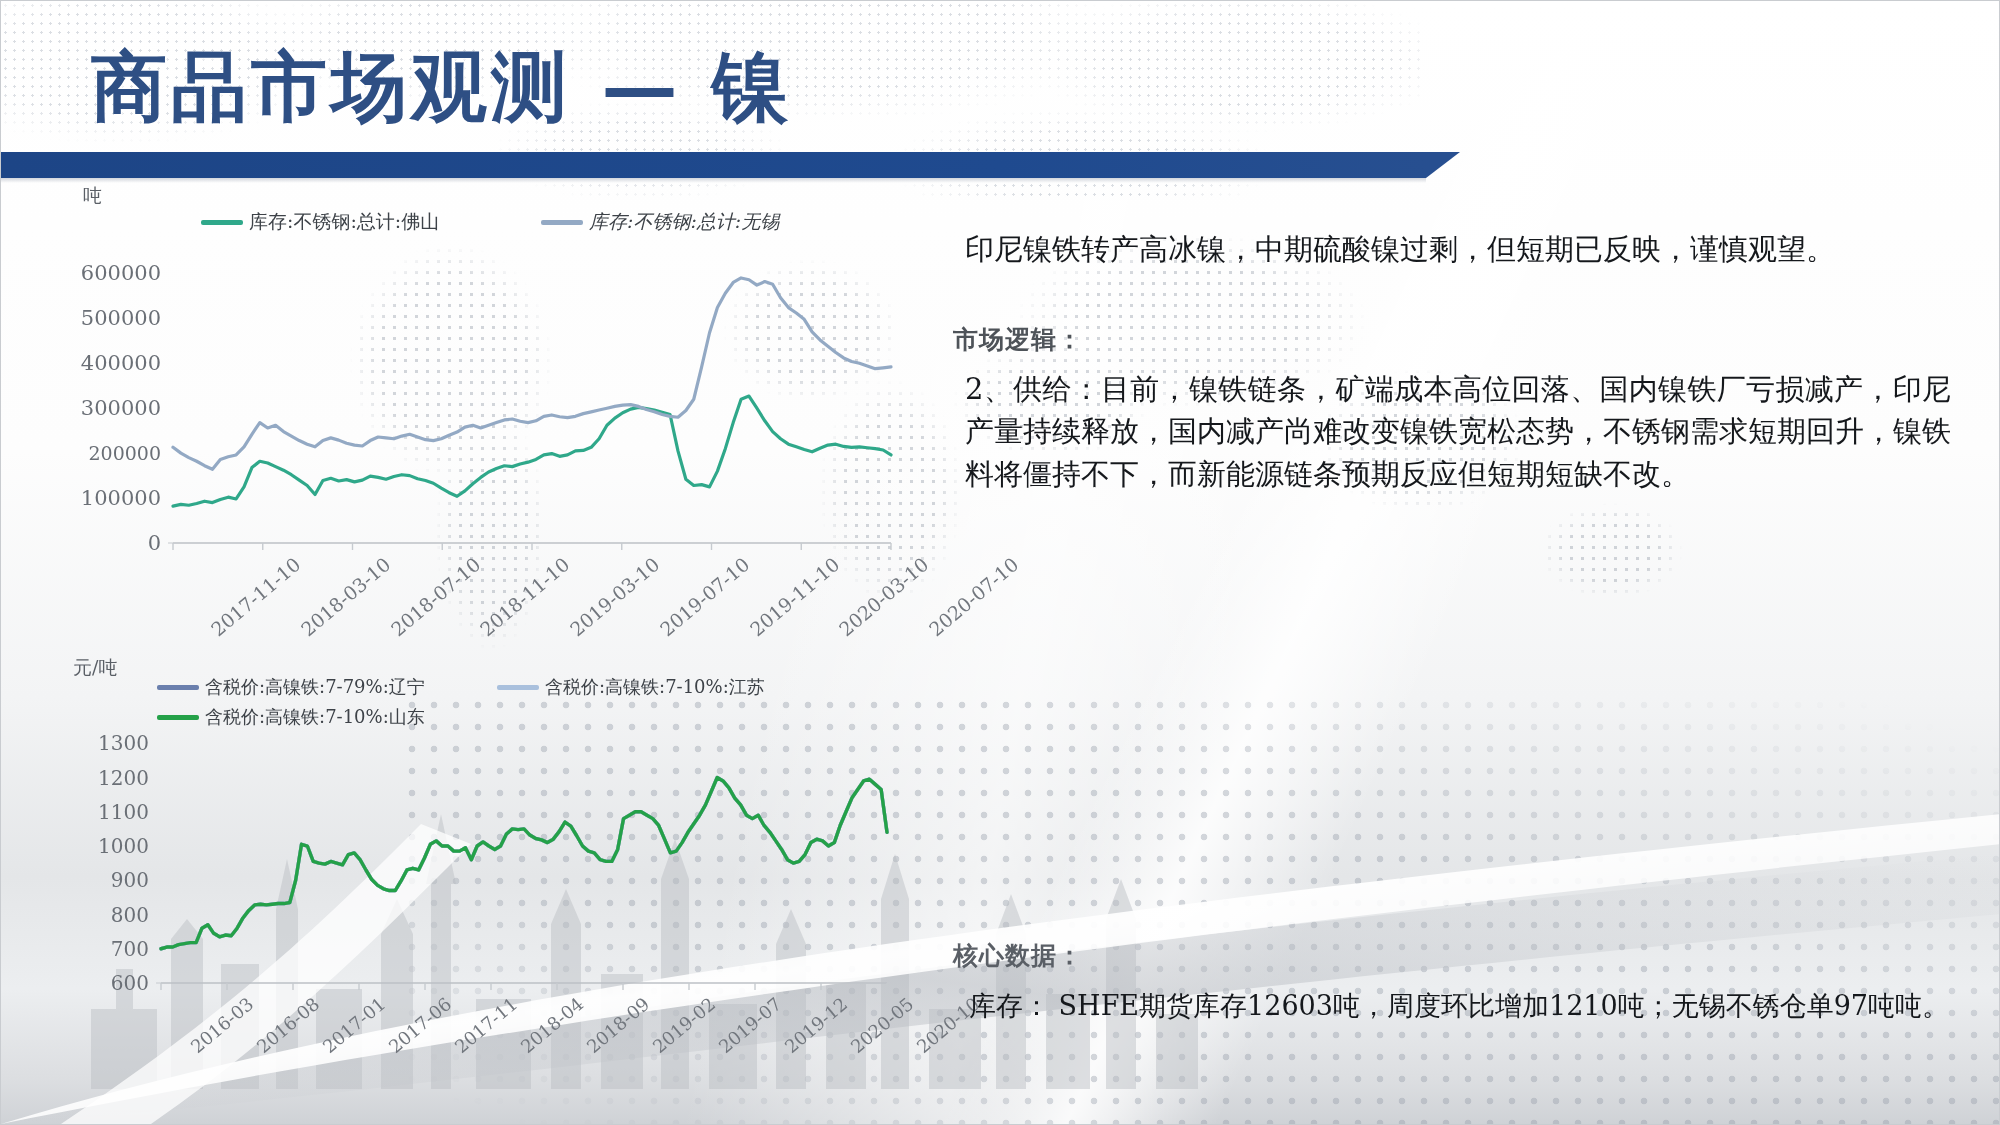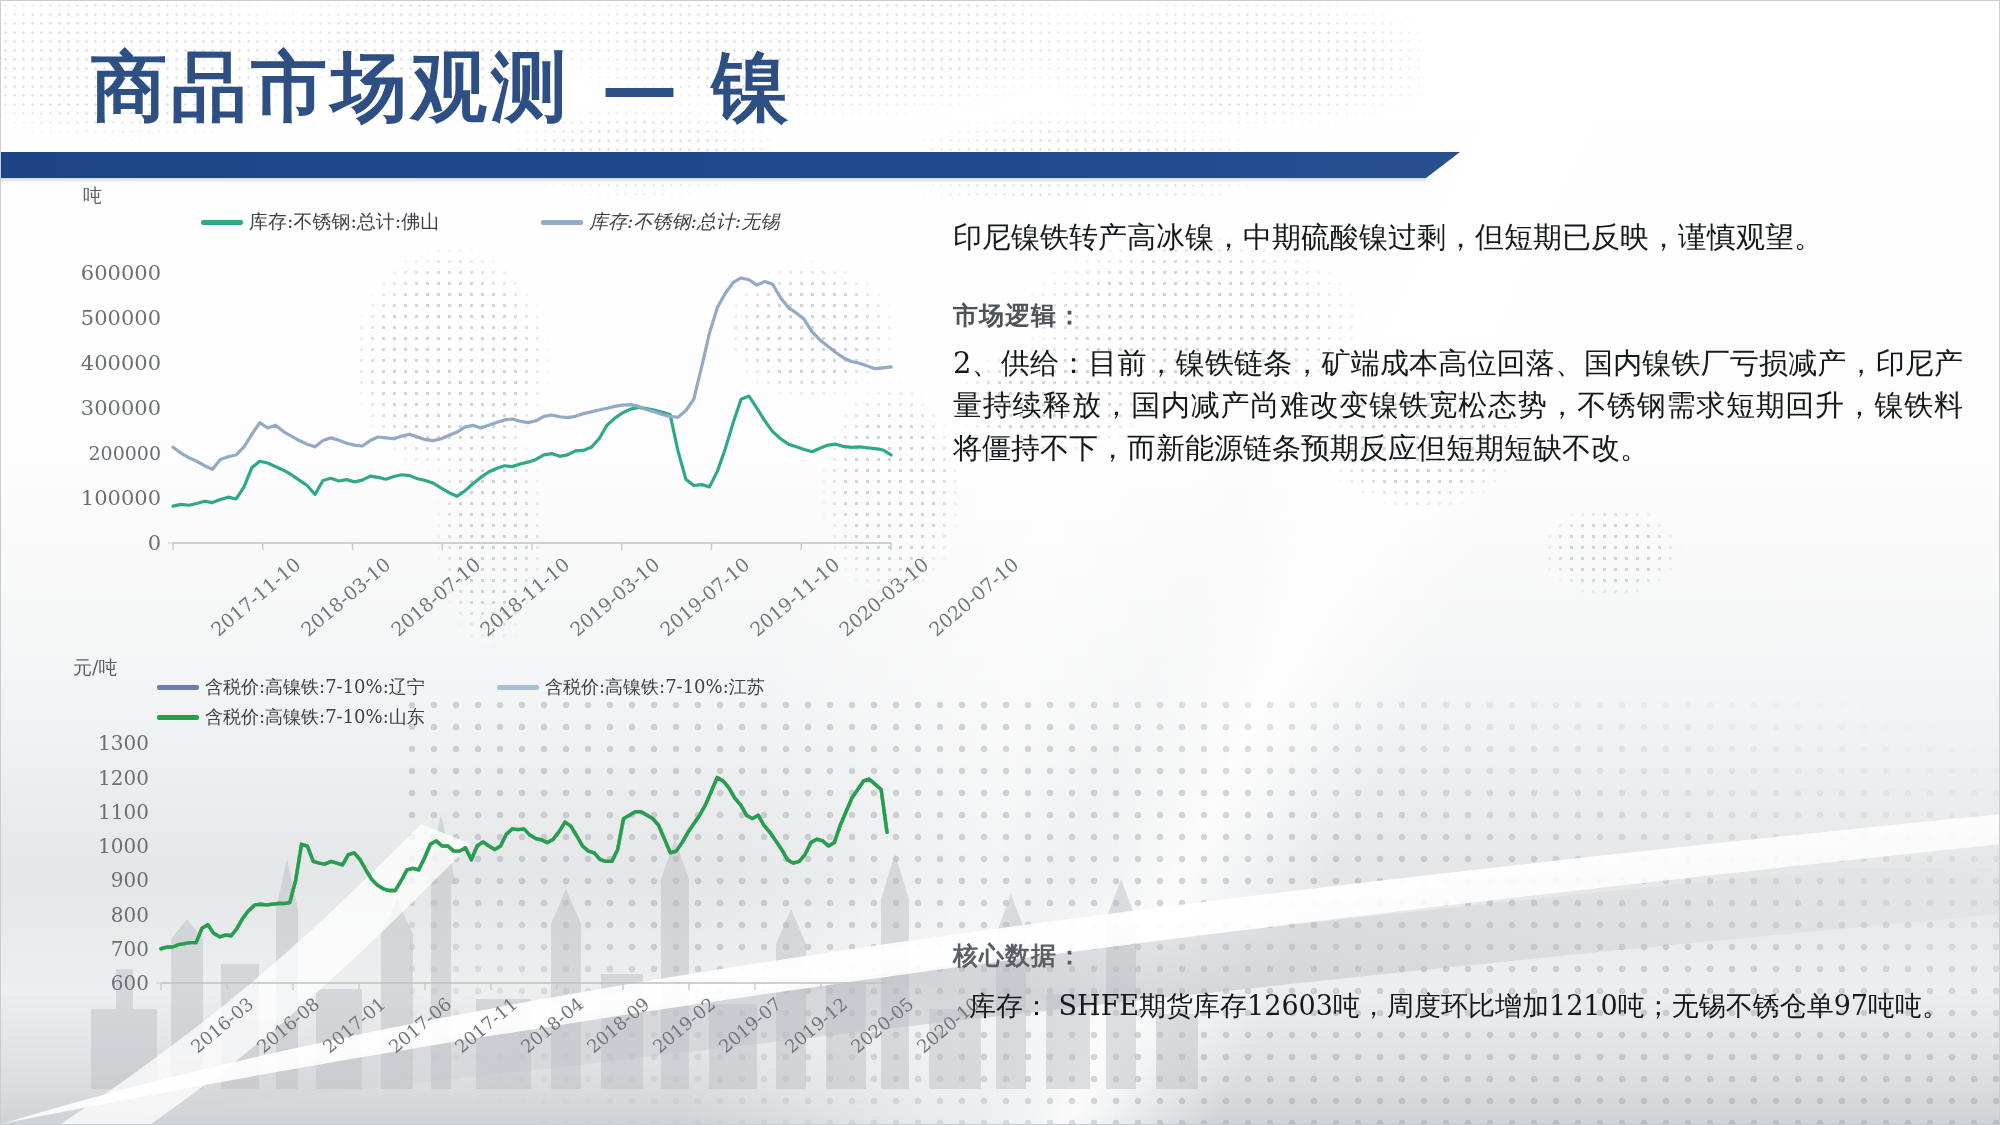--- a/index.html
+++ b/index.html
@@ -114,21 +114,21 @@
   .legend-swatch{display:inline-block;width:42px;height:5px;border-radius:2px;}
   
   .panel{position:absolute;left:952px;top:215px;width:1010px;}
   .p-head{
     font-family:"DejaVu Sans","Liberation Sans",sans-serif;
     font-size:25px;font-weight:700;color:#4e5359;margin:0 0 10px 0;
     letter-spacing:1px;
   }
   .p-body{
     font-family:"DejaVu Serif","Liberation Serif",serif;
-    font-size:29px;line-height:1.47;color:#15181c;margin:0;
+    font-size:29px;line-height:1.47;color:#15181c;margin:12px;
     text-align:justify;
   }
   .p-gap{height:40px;}
   .panel-core{position:absolute;left:952px;top:938px;width:1030px;}
   .core-head{
     font-family:"DejaVu Sans","Liberation Sans",sans-serif;
     font-size:25px;font-weight:700;color:#5a5f66;margin:0 0 8px 0;letter-spacing:1px;
   }
   .core-body{
     font-family:"DejaVu Serif","Liberation Serif",serif;
@@ -239,21 +239,21 @@
         <div class="xtick" style="left: 748.25px; top: 352px; font-size: 19px;">2020-03-10</div>
         <div class="xtick" style="left: 838px; top: 352px; font-size: 19px;">2020-07-10</div>
       </div>
   </div>
 
   <div class="chart" id="chart2" style="left:60px;top:670px;width:860px;height:330px;">
     <div class="axis-unit" id="c2-unit" style="left:12px;top:-16px;">元/吨</div>
     <div id="c2-legend">
         <div class="legend-item" style="left: 96px; top: 4px; font-size: 18px;">
           <span class="legend-swatch" style="background: rgb(106, 127, 173);"></span>
-          <span>含税价:高镍铁:7-10%:辽宁</span>
+          <span>含税价:高镍铁:7-79%:辽宁</span>
         </div>
         <div class="legend-item" style="left: 436px; top: 4px; font-size: 18px;">
           <span class="legend-swatch" style="background: rgb(169, 192, 221);"></span>
           <span>含税价:高镍铁:7-10%:江苏</span>
         </div>
         <div class="legend-item" style="left: 96px; top: 34px; font-size: 18px;">
           <span class="legend-swatch" style="background: rgb(36, 161, 72);"></span>
           <span>含税价:高镍铁:7-10%:山东</span>
         </div>
       </div>

